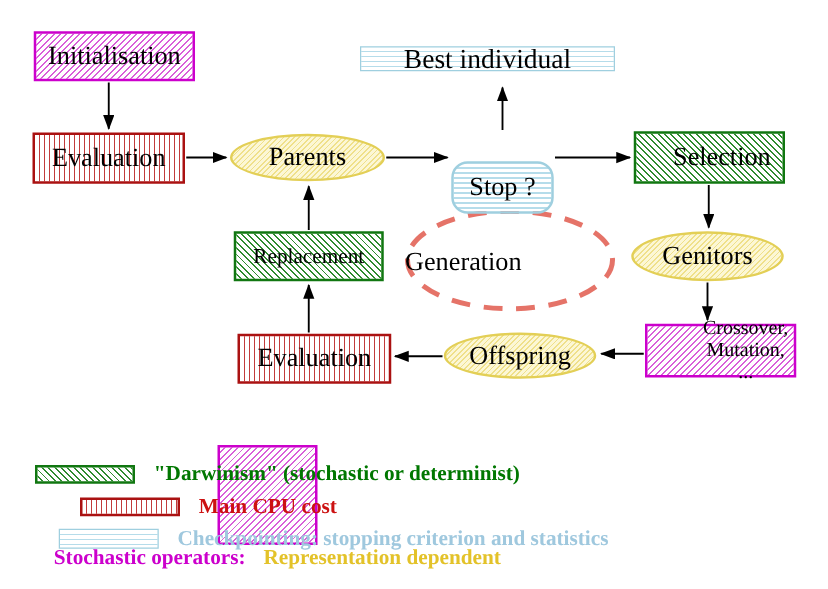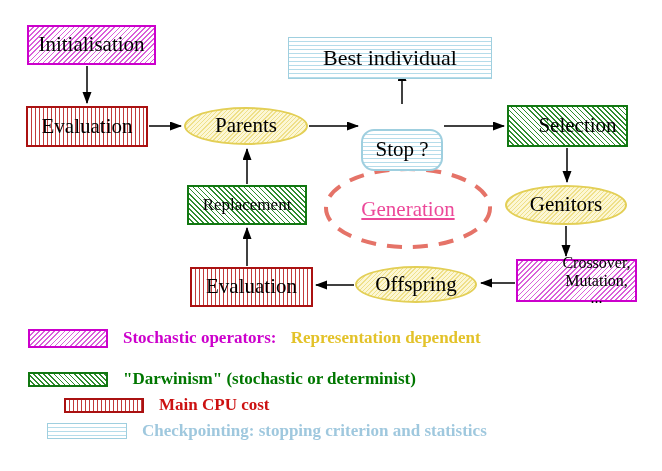--- a/index.html
+++ b/index.html
@@ -40,35 +40,35 @@
   .ellipse{border-radius:50%;}
   .fs21{font-size:21px;}
   .fs22{font-size:22px;}
   .fs17{font-size:17px;}
   .fs16{font-size:16px;}
   
   .n-init{left:27px;top:25px;width:129px;height:40px;}
   .n-eval-top{left:26px;top:106px;width:122px;height:41px;}
   .n-parents{left:184px;top:107px;width:124px;height:38px;}
   .n-stop{left:361px;top:105px;width:82px;height:42px;border-radius:13px;margin-top:24px;}
-  .n-best{left:288px;top:37px;width:204px;height:42px;}
+  .n-best{left:288px;top:37px;width:204px;height:20px;}
   .n-selection{left:507px;top:105px;width:121px;height:42px;padding-left:20px;}
   .n-genitors{left:505px;top:185px;width:122px;height:40px;}
   .n-crossover{left:516px;top:259px;width:121px;height:43px;flex-direction:column;padding-left:40px;}
   .n-offspring{left:355px;top:266px;width:122px;height:37px;}
   .n-eval-bottom{left:190px;top:267px;width:123px;height:40px;}
   .n-replacement{left:187px;top:185px;width:120px;height:40px;}
   .n-generation{
     left:324px;top:196px;width:168px;height:26px;z-index:2;position:absolute;
-    display:flex;align-items:center;justify-content:center;
-    color:#ec4899;font-size:21px;text-decoration:underline;
+    display:flex;align-items:center;
+    color:#000000;font-size:21px;
   }
   
   .legend-row{position:absolute;left:28px;height:20px;display:flex;align-items:center;z-index:2;}
-  .lr1{top:328px;}
+  .lr1{top:356px;flex-direction:column;}
   .lr2{top:369px;}
   .lr3{top:395px;padding-left:36px;}
   .lr4{top:421px;margin-left:19px;}
   .swatch{width:80px;box-sizing:border-box;flex:0 0 80px;}
   .sw1{height:19px;}
   .sw2{height:15px;}
   .sw3{height:15px;}
   .sw4{height:16px;}
   .legend-label{margin-left:15px;font-size:17px;font-weight:bold;white-space:nowrap;}
   .t-magenta{color:#cc00cc;}

